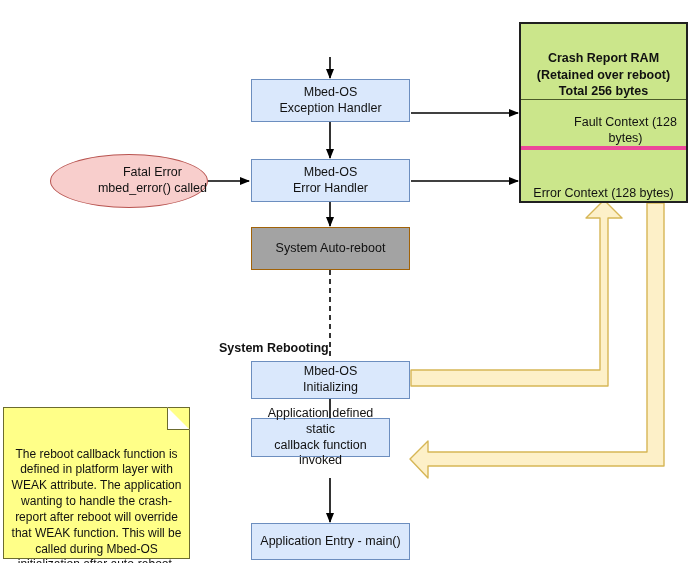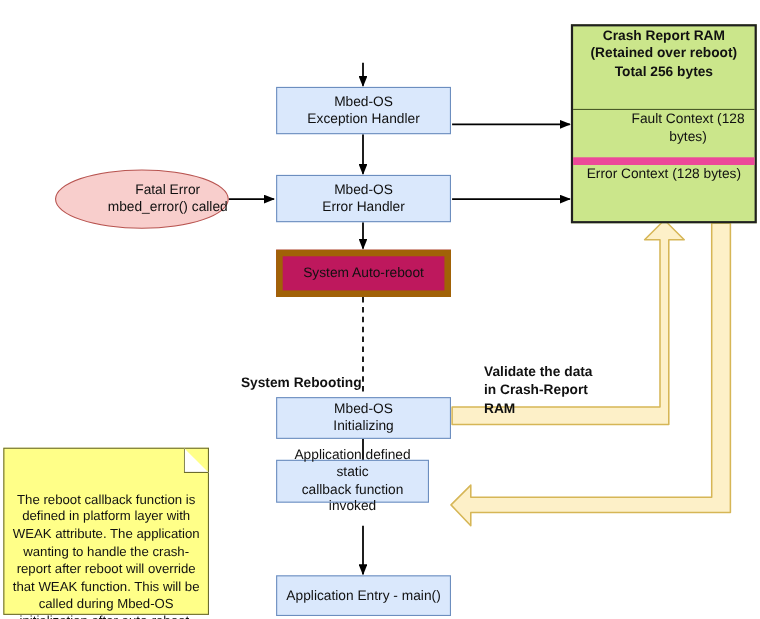--- a/index.html
+++ b/index.html
@@ -33,53 +33,53 @@
     color: #111111;
     font-size: 12.5px;
     line-height: 1.25;
     white-space: pre-line;
   }
   .box-blue {
     background: #dae8fc;
     border: 1px solid #6c8ebf;
   }
   .box-green {
-    background: #be185d;
-    border: 6px solid #a16207;
+    background: #a3a3a3;
+    border: 1px solid #a16207;
   }
   .ellipse-red {
     background: #f8cecc;
     border: 1px solid #b85450;
     border-radius: 50%;
   }
   .ram-container {
     position: absolute;
     box-sizing: border-box;
     background: #cbe68b;
     border: 2px solid #202020;
     display: flex;
     flex-direction: column;
   }
   .ram-cell {
     box-sizing: border-box;
     display: flex;
-    align-items: flex-start;
+    align-items: flex-end;
     justify-content: center;
     text-align: center;
     color: #111111;
     font-size: 12.5px;
     line-height: 1.3;
     white-space: pre-line;
   }
   .ram-cell.head {
     font-weight: bold;
     border-bottom: 1px solid #4a5a28;
   }
   .ram-cell.mid {
-    border-bottom: 7px solid #ec4899;
+    border-bottom: 4px solid #ec4899;
     padding-left: 44px;
   }
   .label-bold {
     position: absolute;
     font-weight: bold;
     font-size: 12.5px;
     color: #111111;
     white-space: pre-line;
     line-height: 1.3;
   }
@@ -194,23 +194,20 @@
     <div class="ram-cell mid" style="height:50px;">
       <span>Fault Context (128 bytes)</span>
     </div>
     <div class="ram-cell" style="height:51px;">
       <span>Error Context (128 bytes)</span>
     </div>
   </div>
 
   <div class="label-bold" style="left:219px; top:304px;margin-top:36px;">System Rebooting</div>
 
-  <div class="label-plain" style="left:440px; top:330px; width:130px; text-align:left;">Validate the data
-in Crash-Report
-RAM</div>
 
   <div class="note" style="left:3px; top:407px; width:187px; height:152px;">
     <span class="note-fold"></span>
     <span>The reboot callback function is defined in platform layer with WEAK attribute. The application wanting to handle the crash-report after reboot will override that WEAK function. This will be called during Mbed-OS initialization after auto-reboot.
 
 The callback can process the crash-report data, for example by logging to filesystem or sending to ARM Pelion cloud</span>
   </div>
 
 </div>
 

